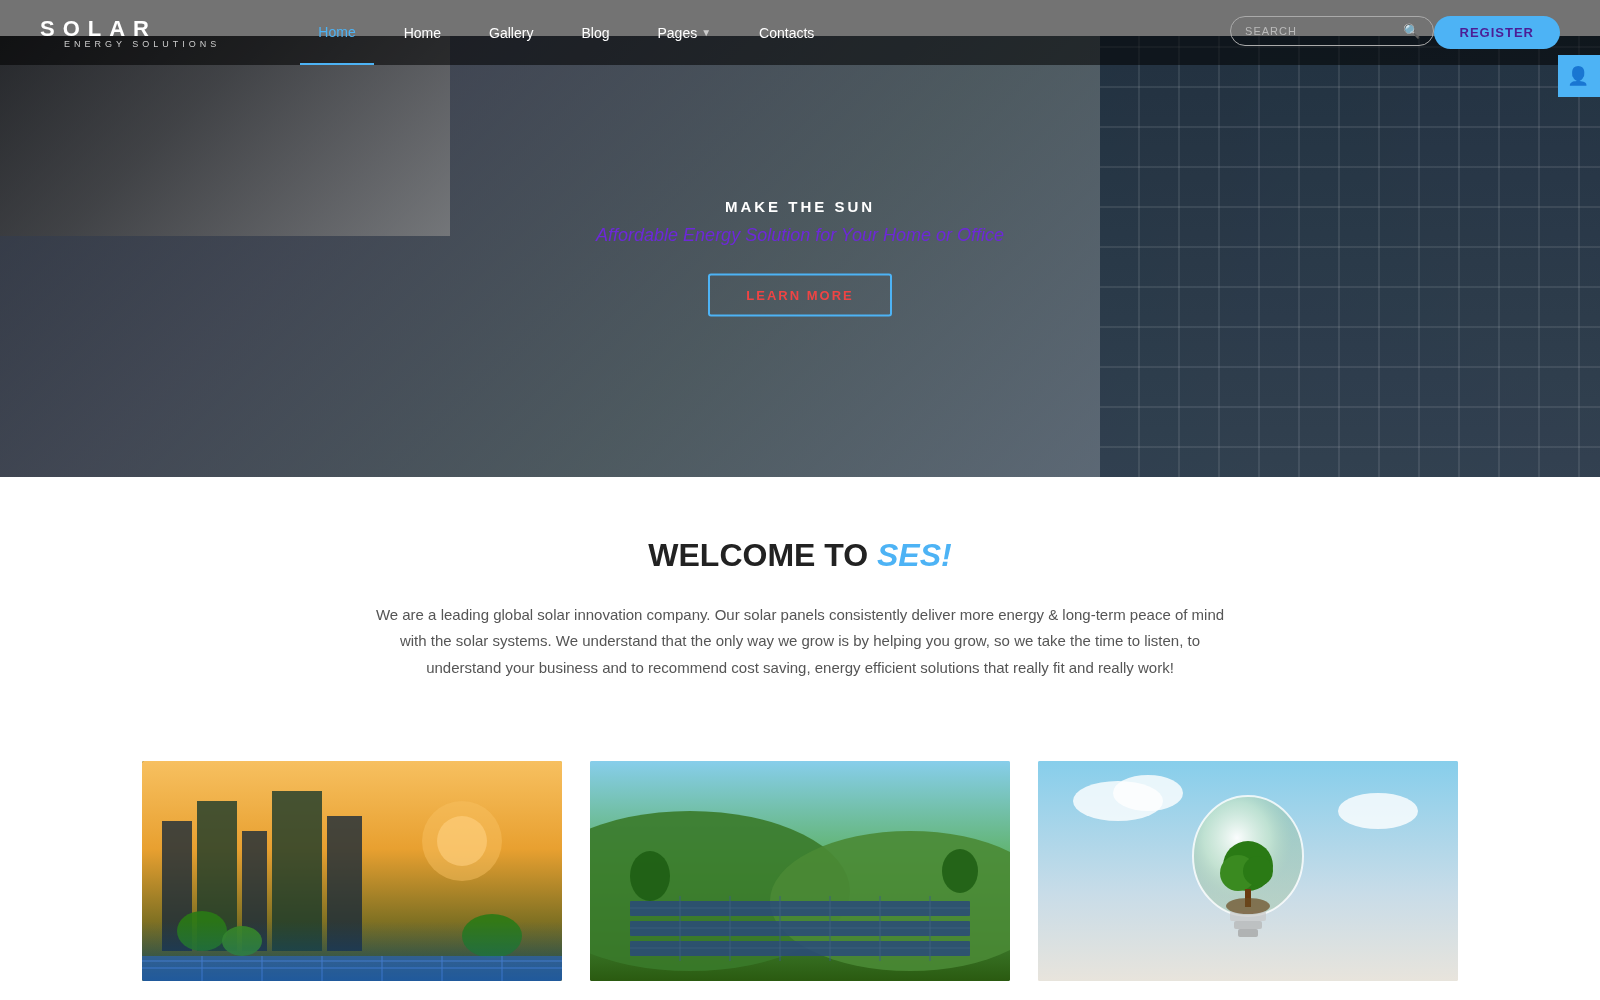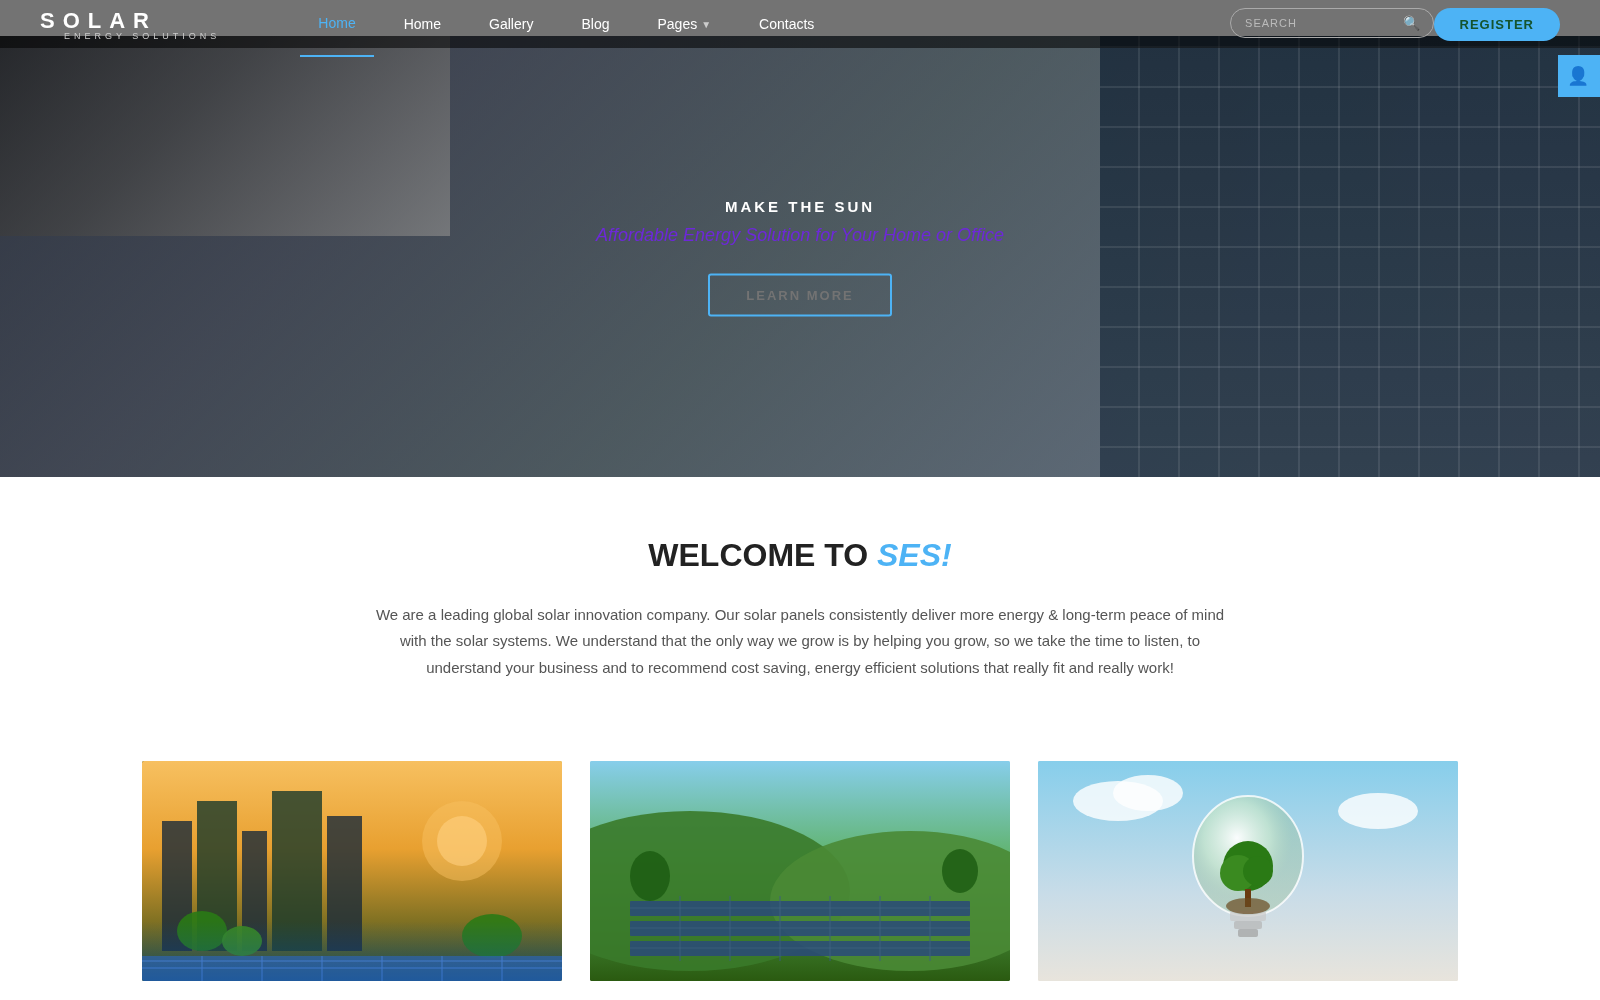--- a/index.html
+++ b/index.html
@@ -6,21 +6,21 @@
     body { font-family: 'Arial', sans-serif; width: 1600px; min-height: 1000px; overflow-x: hidden; background: #fff; }
 
     
     .navbar {
       position: absolute;
       top: 0; left: 0; right: 0;
       z-index: 100;
       display: flex;
       align-items: center;
       padding: 0 40px;
-      height: 48px;
+      height: 65px;
       background: rgba(0,0,0,0.55);
     }
     .logo {
       display: flex;
       flex-direction: column;
       margin-right: 80px;
     }
     .logo-main {
       font-size: 22px;
       font-weight: 900;
@@ -91,21 +91,21 @@
     .search-btn {
       background: transparent;
       border: none;
       color: #fff;
       padding: 6px 12px;
       cursor: pointer;
       font-size: 14px;
     }
     .register-btn {
       background: #4db3f5;
-      color: #14532d;
+      color: #4c1d95;
       border: none;
       border-radius: 20px;
       padding: 9px 26px;
       font-size: 13px;
       font-weight: 600;
       cursor: pointer;
       text-transform: uppercase;
       letter-spacing: 1px;
     }
     .user-icon-box {
@@ -200,21 +200,21 @@
     }
     .hero-tagline {
       color: #6d28d9;
       font-size: 18px;
       font-style: italic;
       margin-bottom: 28px;
     }
     .learn-more-btn {
       background: transparent;
       border: 2px solid #4db3f5;
-      color: #737373;
+      color: #ef4444;
       padding: 12px 36px;
       font-size: 13px;
       font-weight: 600;
       letter-spacing: 2px;
       text-transform: uppercase;
       cursor: pointer;
       border-radius: 3px;
     }
 
     

